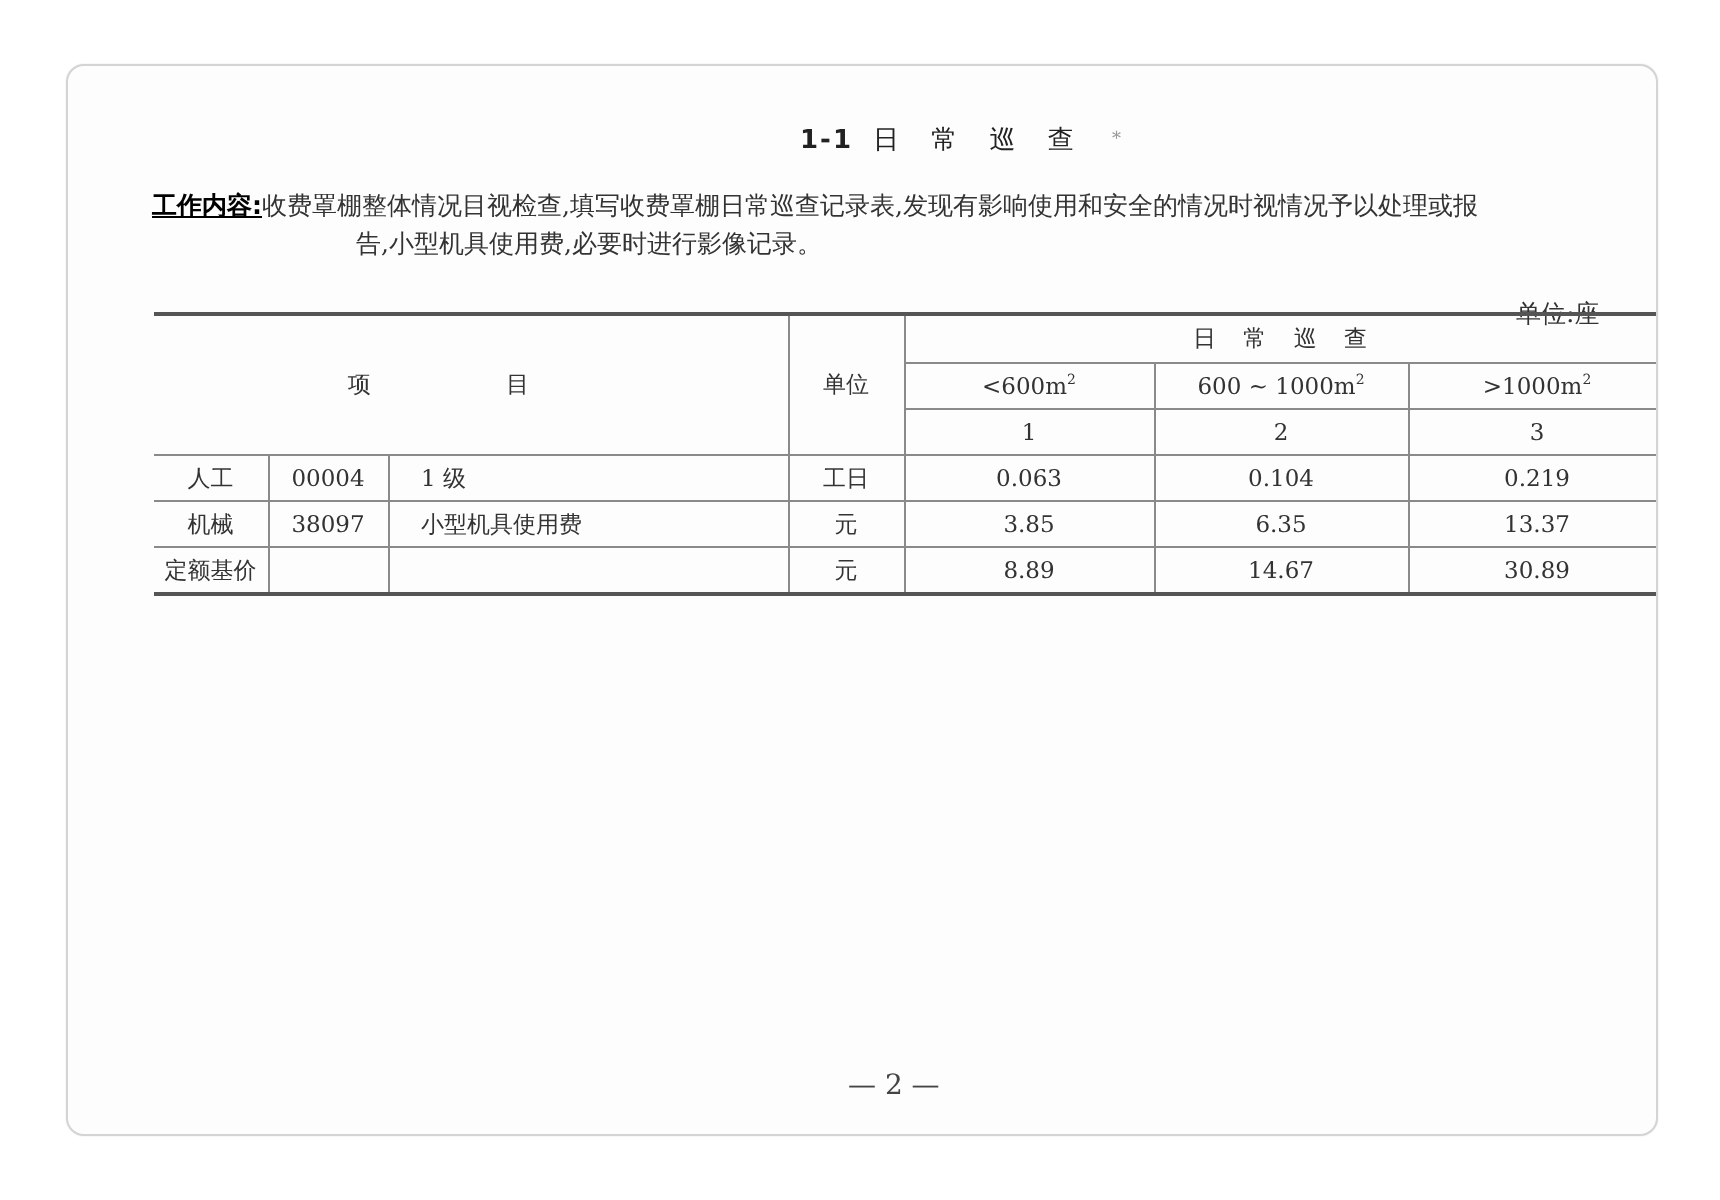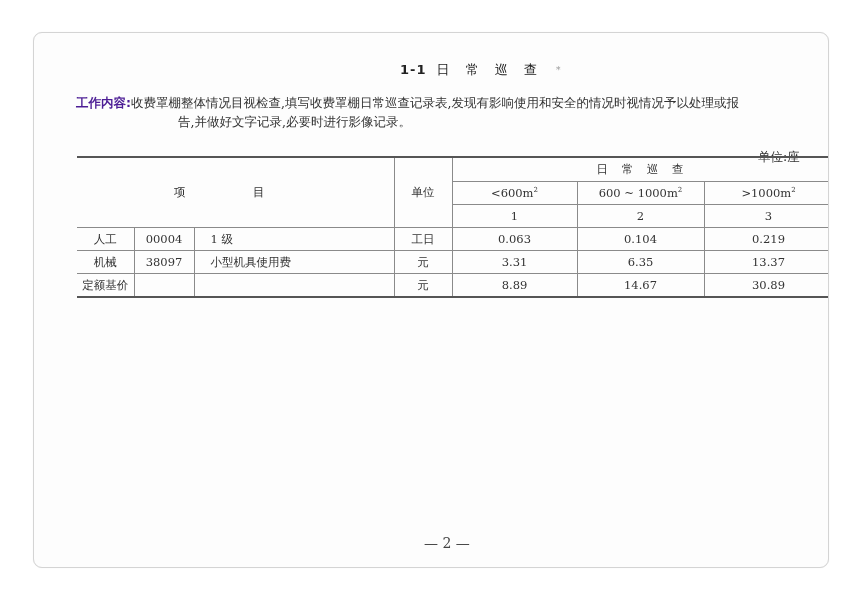--- a/index.html
+++ b/index.html
@@ -6,21 +6,21 @@
   body { width:860px; height:600px; background:#ffffff; position:relative; overflow:hidden;
          font-family:"DejaVu Serif", "Liberation Serif", serif; color:#333; }
   .page { position:absolute; left:33px; top:32px; width:794px; height:534px;
           border:1.5px solid #d4d4d4; border-radius:9px; background:#fdfdfd; overflow:hidden;
           box-shadow: 0 0 1px #e5e5e5; }
   .title { position:absolute; left:366px; top:28px; font-size:13px; font-weight:bold;
            letter-spacing:1px; color:#222; font-family:"DejaVu Sans", sans-serif; white-space:nowrap; }
   .title .cn { font-weight:normal; letter-spacing:6px; margin-left:10px; }
   .mark { position:absolute; left:522px; top:32px; font-size:9px; color:#999; }
   .work { position:absolute; left:42px; top:60px; width:760px; font-size:12.5px; line-height:19px; color:#333; white-space:nowrap; }
-  .work .label { font-family:"DejaVu Sans", sans-serif; font-weight:bold; color:#4c1d95; }
+  .work .label { font-family:"DejaVu Sans", sans-serif; font-weight:bold; color:#000000;text-decoration:underline; }
   .work .line2 { padding-left:102px; display:block; }
   .unit-note { position:absolute; left:724px; top:116px; font-size:12.5px; color:#333; }
   table.quota { position:absolute; left:43px; top:123px; width:756px; border-collapse:collapse;
                 font-size:11.5px; color:#333; table-layout:fixed; }
   table.quota td { border:1px solid #8a8a8a; text-align:center; height:22px; padding:0; white-space:nowrap; }
   table.quota tr:first-child td { border-top:2px solid #555; }
   table.quota tr:last-child td { border-bottom:2px solid #555; }
   table.quota td.l { border-left:none; }
   table.quota td.left { text-align:left; padding-left:16px; }
   .spaced { letter-spacing:5px; }
@@ -31,21 +31,21 @@
 <body>
 
 <div class="page">
   <div class="title">
     <span>1-1</span><span class="cn">日 常 巡 查</span>
   </div>
   <div class="mark">*</div>
 
   <div class="work">
     <span class="label">工作内容:</span><span>收费罩棚整体情况目视检查,填写收费罩棚日常巡查记录表,发现有影响使用和安全的情况时视情况予以处理或报</span>
-    <span class="line2">告,并做好文字记录,必要时进行影像记录。</span>
+    <span class="line2">告,小型机具使用费,必要时进行影像记录。</span>
   </div>
 
   <div class="unit-note">单位:座</div>
 
   <table class="quota">
     <colgroup>
       <col style="width:57px">
         <col style="width:60px">
         <col style="width:200px">
         <col style="width:58px">
@@ -76,21 +76,21 @@
       <td>工日</td>
       <td>0.063</td>
       <td>0.104</td>
       <td>0.219</td>
     </tr>
     <tr>
       <td class="l">机械</td>
       <td>38097</td>
       <td class="left">小型机具使用费</td>
       <td>元</td>
-      <td>3.31</td>
+      <td>3.85</td>
       <td>6.35</td>
       <td>13.37</td>
     </tr>
     <tr>
       <td class="l">定额基价</td>
       <td></td>
       <td class="left"></td>
       <td>元</td>
       <td>8.89</td>
       <td>14.67</td>

